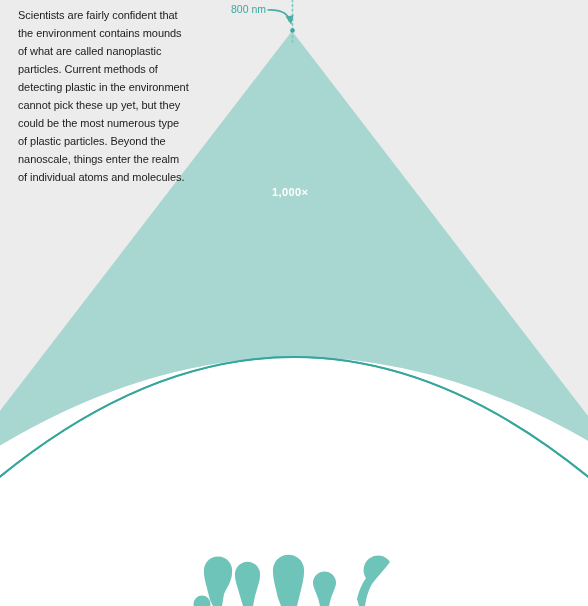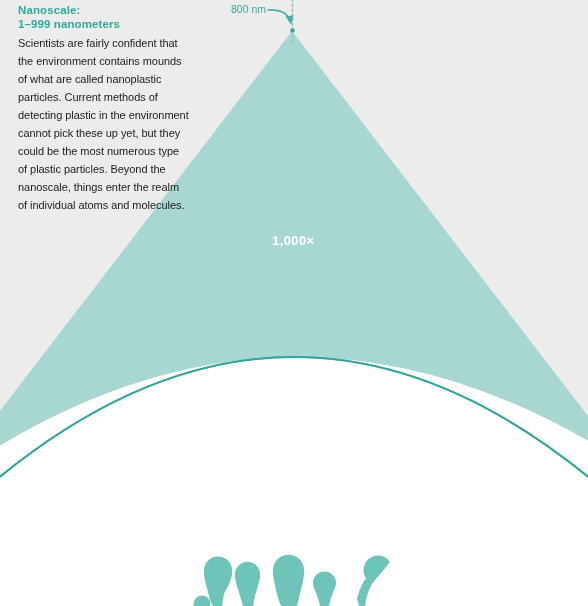--- a/index.html
+++ b/index.html
@@ -54,28 +54,27 @@
     font-size: 10.5px;
     line-height: 13px;
     color: #3aa9a0;
     white-space: nowrap;
     z-index: 6;
   }
   .label-mag {
     position: absolute;
     left: 272px;
     top: 186px;
-    font-size: 13px;
+    font-size: 11px;
     line-height: 13px;
     font-weight: bold;
     letter-spacing: 0.4px;
     color: #ffffff;
     white-space: nowrap;
     z-index: 6;
-    margin-top: 48px;
   }
 </style>
 </head>
 <body>
 
 <div id="stage">
 
   <svg id="artwork" viewBox="0 0 588 606" width="588" height="606" xmlns="http://www.w3.org/2000/svg">
 
     <defs>
@@ -130,24 +129,20 @@
                  C 384 570 378 576 372 584
                  C 368 591 366 598 365 606 Z"></path>
         <circle cx="202" cy="604" r="8.5"></circle>
       </g>
 
       <path d="M -130 606 Q 294 108 718 606" fill="none" stroke="#36a69c" stroke-width="1.6" opacity="0.9"></path>
     </g>
   </svg>
 
   <div class="panel">
-    <div class="panel-heading">
-      <span>Nanoscale:</span><br>
-      <span>1–999 nanometers</span>
-    </div>
     <p class="panel-body">Scientists are fairly confident that the environment contains mounds of what are called nanoplastic particles. Current methods of detecting plastic in the environment cannot pick these up yet, but they could be the most numerous type of plastic particles. Beyond the nanoscale, things enter the realm of individual atoms and molecules.</p>
   </div>
 
   <div class="label-500">800 nm</div>
 
   <div class="label-mag">1,000×</div>
 
 </div>
 
 </body></html>

